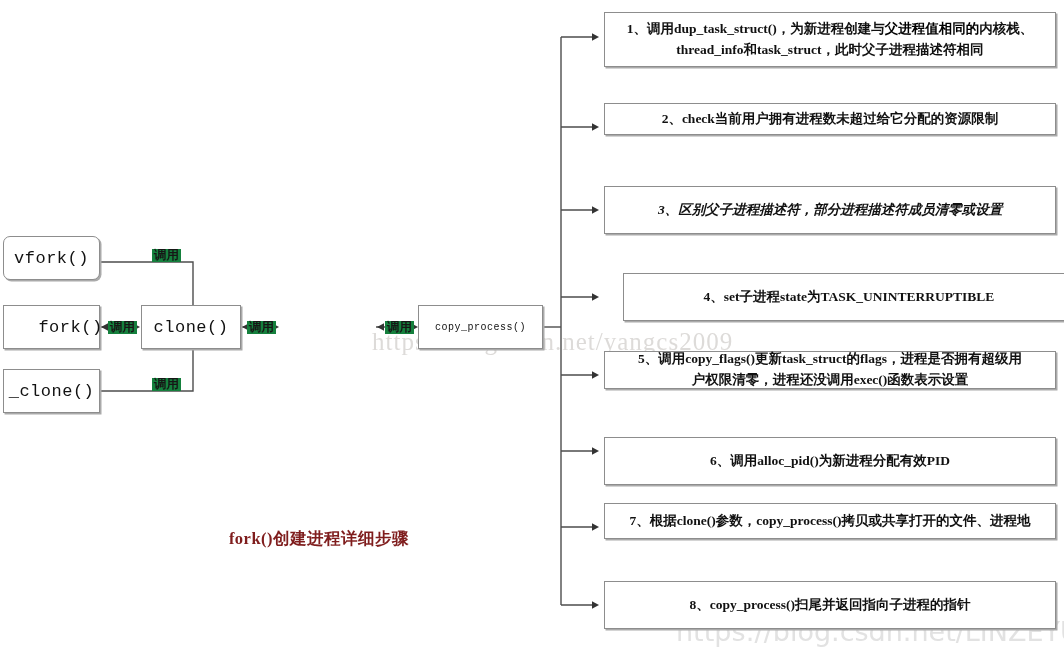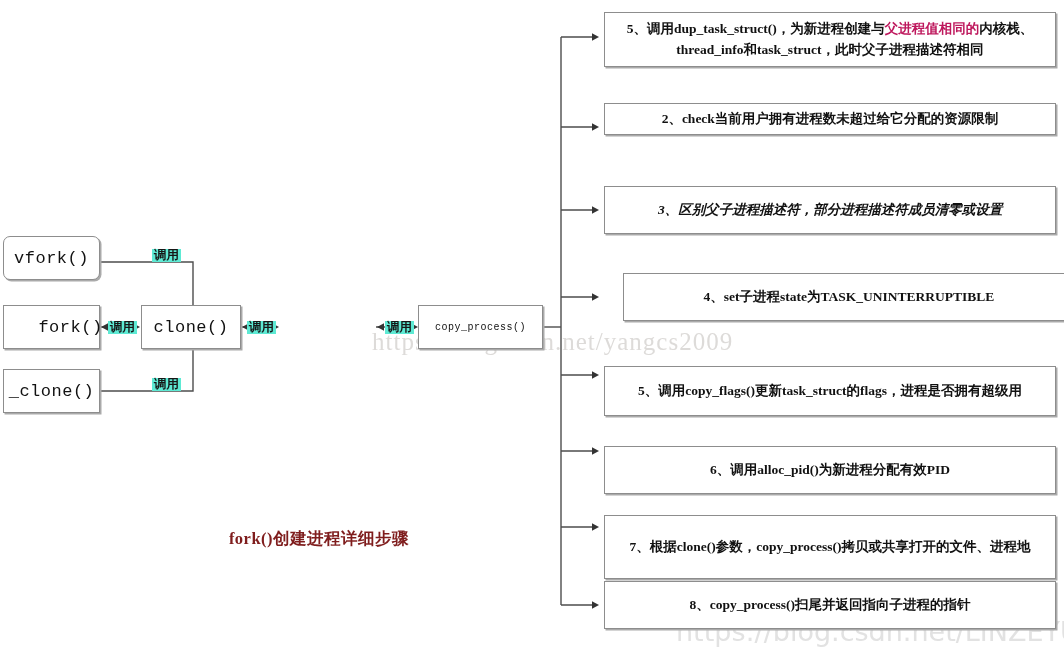--- a/index.html
+++ b/index.html
@@ -74,26 +74,26 @@
   
   .step{
     left:604px;
     width:452px;
     font-size:13.5px;
     line-height:1.55;
     padding:4px 9px;
     font-weight:bold;
   }
   .step .txt{display:block;width:100%;}
-  .red{color:#be185d;}
+  .red{color:#000000;}
 
   
   .edge-label{
     position:absolute;
-    background:#5eead4;
+    background:#15803d;
     font-size:12.5px;
     color:#161616;
     font-family:"Liberation Sans","DejaVu Sans",sans-serif;
     font-weight:bold;
     padding:0 2px;
     white-space:nowrap;
     line-height:1;
   }
 
   
@@ -194,48 +194,49 @@
   <div class="edge-label" style="left:152px;top:378px;">调用</div>
 
   <div class="edge-label" style="left:247px;top:321px;">调用</div>
 
   <div class="edge-label" style="left:385px;top:321px;">调用</div>
 
   <div id="caption">fork()创建进程详细步骤</div>
 
   <div class="node step" style="top:12px;height:55px;">
     <div>
-      <span class="txt"><span>5、调用dup_task_struct()，为新进程创建与</span><span class="red">父进程值相同的</span><span>内核栈、</span></span>
+      <span class="txt"><span>1、调用dup_task_struct()，为新进程创建与</span><span class="red">父进程值相同的</span><span>内核栈、</span></span>
       <span class="txt">thread_info和task_struct，此时父子进程描述符相同</span>
     </div>
   </div>
 
   <div class="node step" style="top:103px;height:32px;">
     <span class="txt">2、check当前用户拥有进程数未超过给它分配的资源限制</span>
   </div>
 
   <div class="node step" style="top:186px;height:48px;font-style:italic;">
     <span class="txt">3、区别父子进程描述符，部分进程描述符成员清零或设置</span>
   </div>
 
   <div class="node step" style="top:273px;height:48px;margin-left:19px;">
     <span class="txt">4、set子进程state为TASK_UNINTERRUPTIBLE</span>
   </div>
 
-  <div class="node step" style="top:366px;height:50px;">
+  <div class="node step" style="top:351px;height:38px;">
     <div>
       <span class="txt">5、调用copy_flags()更新task_struct的flags，进程是否拥有超级用</span>
+      <span class="txt">户权限清零，进程还没调用exec()函数表示设置</span>
     </div>
   </div>
 
-  <div class="node step" style="top:446px;height:48px;">
+  <div class="node step" style="top:437px;height:48px;">
     <span class="txt">6、调用alloc_pid()为新进程分配有效PID</span>
   </div>
 
-  <div class="node step" style="top:503px;height:64px;margin-top:12px;">
+  <div class="node step" style="top:503px;height:36px;">
     <div>
       <span class="txt">7、根据clone()参数，copy_process()拷贝或共享打开的文件、进程地</span>
     </div>
   </div>
 
   <div class="node step" style="top:581px;height:48px;">
     <span class="txt">8、copy_process()扫尾并返回指向子进程的指针</span>
   </div>
 
 </div>

